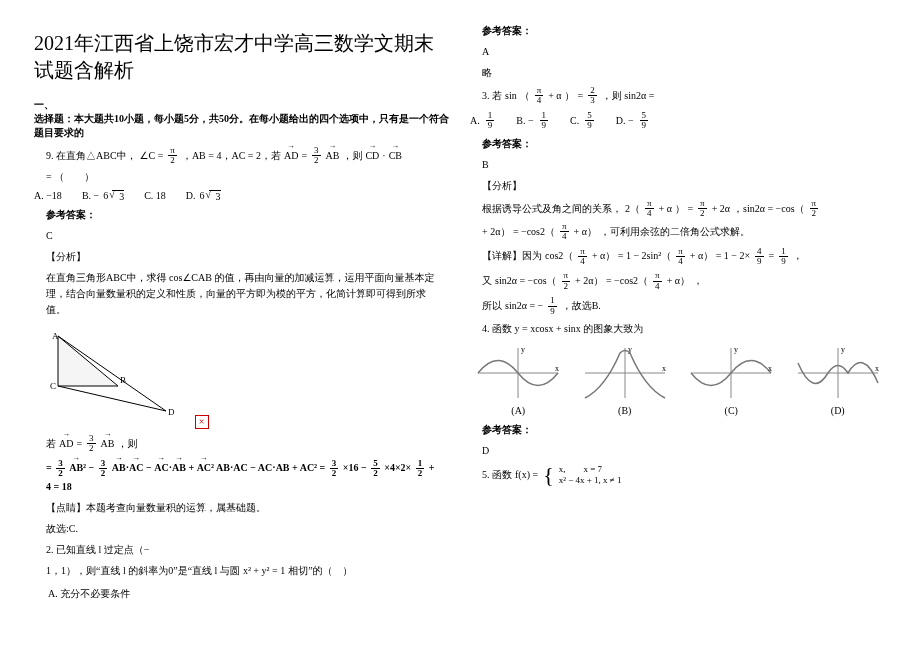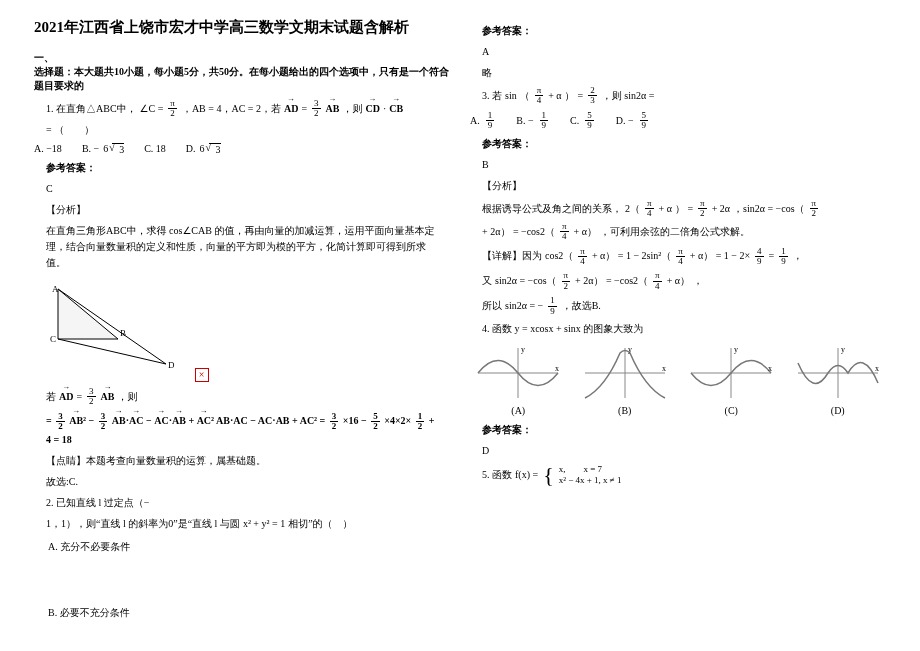--- a/index.html
+++ b/index.html
@@ -11,23 +11,24 @@
       font-size: 10px;
       color: #000;
       display: flex;
       padding: 18px 24px;
     }
     .col {
       width: 50%;
       padding: 0 10px;
     }
     .title {
-      font-size: 15px;
-      font-weight: bold;
+      font-size: 20px;
+      font-weight: normal;
       margin-bottom: 14px;
+      margin-top: 12px;
     }
     .section-header {
       font-size: 10px;
       font-weight: bold;
       margin: 6px 0;
       line-height: 1.4;
     }
     .line {
       font-size: 10px;
       margin: 5px 12px;
@@ -51,21 +52,21 @@
     .frac .den { padding: 0 2px; }
     .options {
       display: flex;
       gap: 20px;
       font-size: 10px;
       margin: 5px 0;
     }
     .opt-inline { display: inline-flex; align-items: center; gap: 4px; }
     .sqrt { display: inline-block; position: relative; padding-left: 7px; border-top: 1px solid #000; }
     .sqrt::before { content: "√"; position: absolute; left: -3px; top: -2px; }
-    .vec { position: relative; display: inline-block; font-weight: bold; }
+    .vec { position: relative; display: inline-block; }
     .vec::after { content: "→"; position: absolute; top: -8px; left: 20%; font-size: 8px; }
     .triangle-figure {
       margin: 8px 0 4px 14px;
       width: 130px;
       height: 90px;
     }
     .error-box {
       display: inline-block;
       width: 14px;
       height: 14px;
@@ -112,21 +113,21 @@
 <div class="col">
   <div class="title">2021年江西省上饶市宏才中学高三数学文期末试题含解析</div>
 
   <div class="section-header">
     <span>一、</span><br>
     <span>选择题：本大题共10小题，每小题5分，共50分。在每小题给出的四个选项中，只有是一个符合题目要求的</span>
   </div>
 
   
   <div class="line">
-    <span>1. 在直角△ABC中，</span>
+    <span>9. 在直角△ABC中，</span>
     <span>∠C =</span>
     <span class="frac">
       <span class="num">π</span>
       <span class="den">2</span>
     </span>
     <span>，AB = 4，AC = 2，若</span>
     <span class="vec">AD</span>
     <span>=</span>
     <span class="frac">
       <span class="num">3</span>

